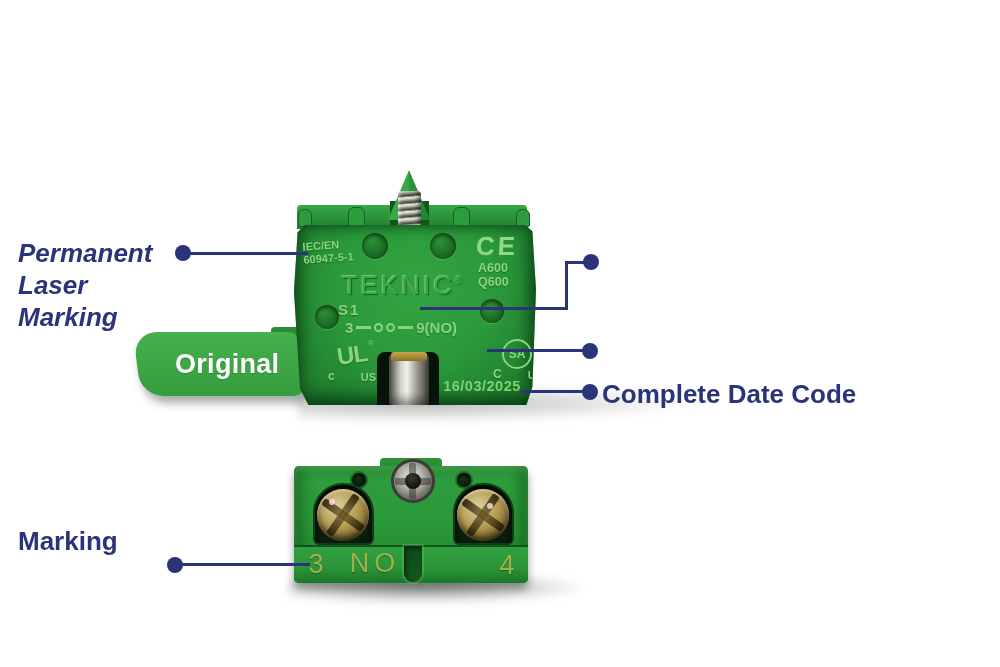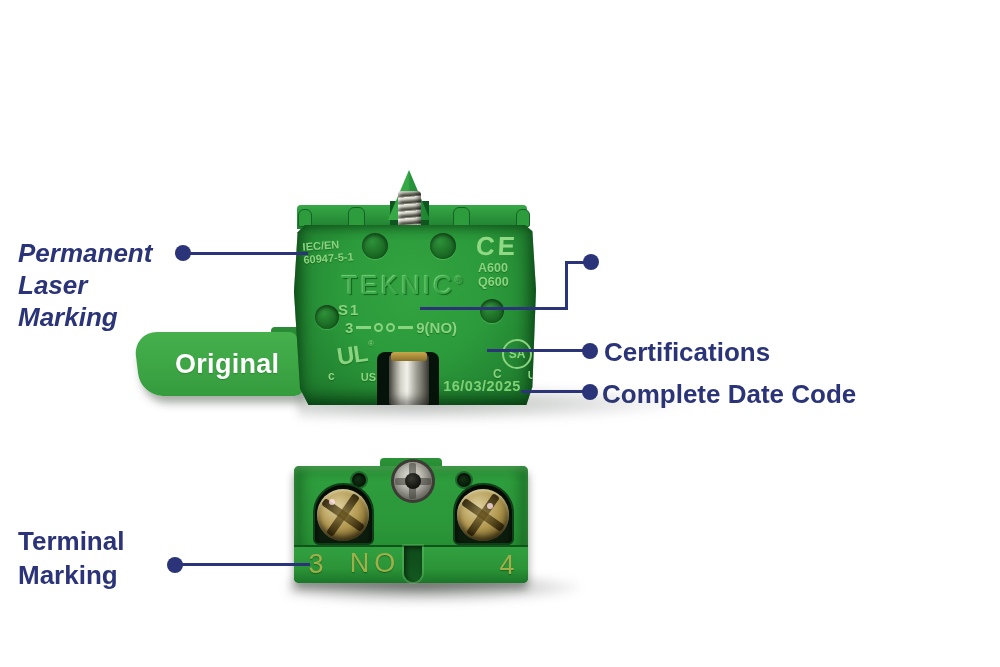--- a/index.html
+++ b/index.html
@@ -186,24 +186,22 @@
   <div id="ln-date" class="abs cline"></div>
   <div id="dot-date" class="abs cdot"></div>
   <div id="ln-term" class="abs cline"></div>
   <div id="dot-term" class="abs cdot"></div>
 
   <div id="lbl-permanent" class="abs lbl">
     <span>Permanent</span>
     <span>Laser</span>
     <span>Marking</span>
   </div>
-  <div id="lbl-cert" class="abs lbl">Certifications</div>
   <div id="lbl-date" class="abs lbl">Complete Date Code</div>
   <div id="lbl-terminal" class="abs lbl">
-    <span>Terminal</span>
     <span>Marking</span>
   </div>
 
   <div id="left-tab" class="abs"></div>
   <div id="badge" class="abs">
     <span class="txt">Original</span>
   </div>
 
   <div id="comp-top" class="abs">
     <div id="deck" class="abs"></div>

